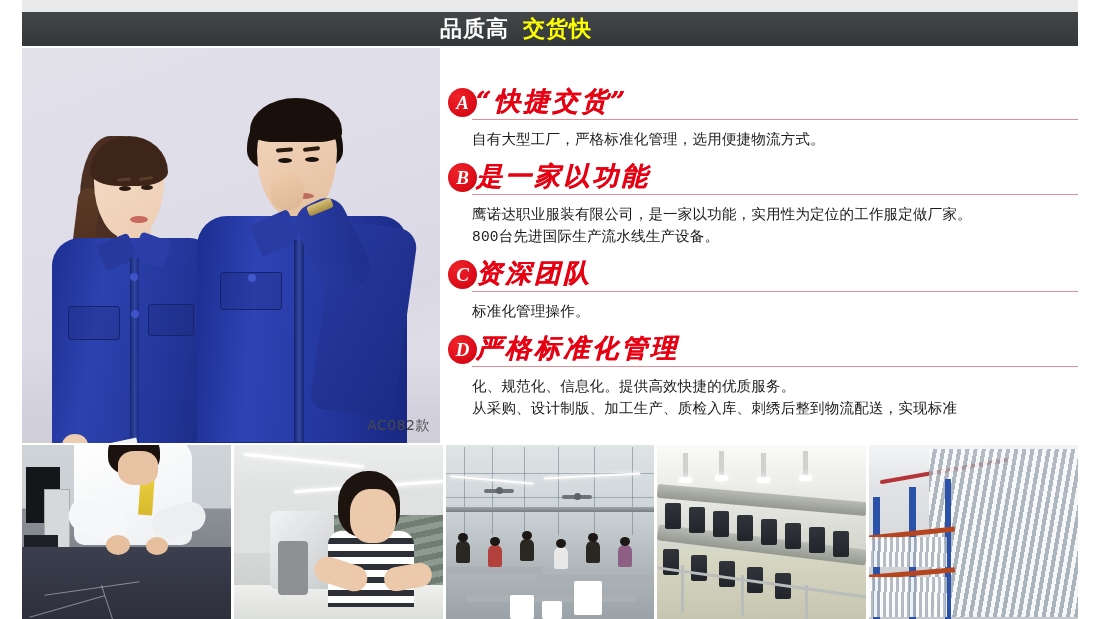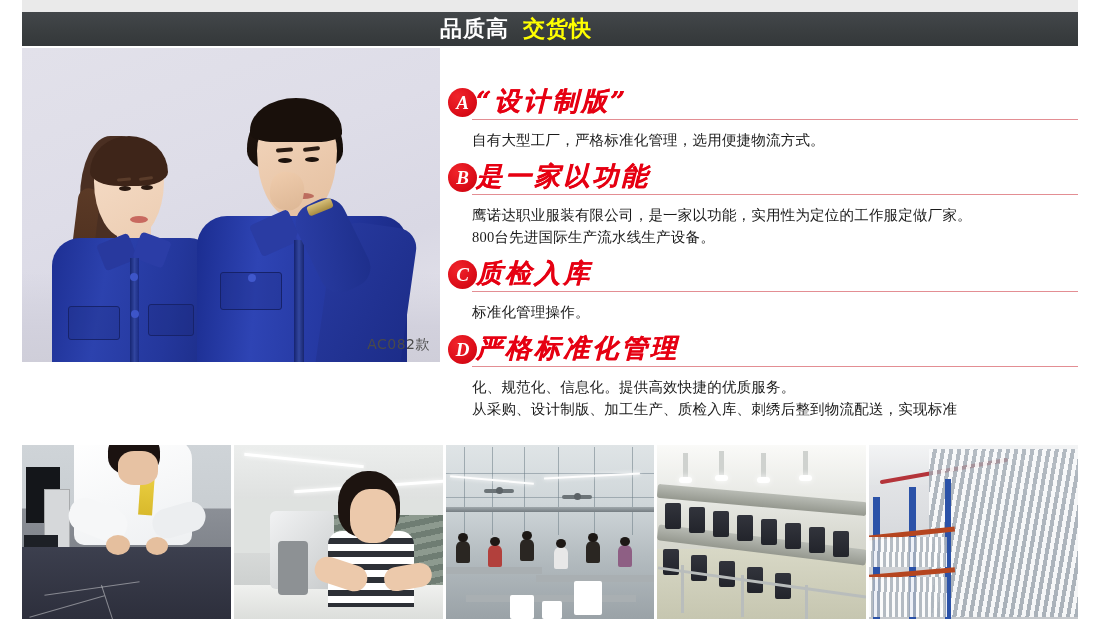--- a/index.html
+++ b/index.html
@@ -32,21 +32,21 @@
   }
   .header-bar .t2 {
     color: #ffff00; font-size: 22px; font-weight: bold; letter-spacing: 1px;
     margin-left: 14px;
     font-family: "DejaVu Sans", "Liberation Sans", sans-serif;
     line-height: 1;
   }
 
   
   .hero {
-    position: absolute; left: 22px; top: 48px; width: 418px; height: 314px;
+    position: absolute; left: 22px; top: 48px; width: 418px; height: 395px;
     overflow: hidden;
     background: linear-gradient(160deg, #e2e1ea 0%, #dedde8 40%, #d9d8e4 70%, #e6e5ec 100%);
   }
   .hero .floor {
     position: absolute; left: 0; bottom: 0; width: 100%; height: 90px;
     background: linear-gradient(to bottom, rgba(214,213,224,0) 0%, #d2d1dd 60%, #cfced9 100%);
   }
   
   .w-hair-back { position:absolute; left:58px; top:88px; width:72px; height:112px;
     background:#4a2f22; border-radius:42% 42% 38% 38%/ 55% 55% 45% 45%; }
@@ -156,21 +156,21 @@
     line-height: 34px;
     text-shadow: 0.5px 0 0 #e60012;
   }
   .rule {
     position: absolute; left: 24px; right: 0; top: 35px;
     height: 1px; background: #e38e93;
   }
   .fbody {
     margin-left: 24px; padding-top: 5px;
     color: #1a1a1a; font-size: 14.5px; line-height: 22px;
-    font-family: Liberation Serif, serif;
+    font-family: Liberation Mono, monospace;
     letter-spacing: .2px;
   }
   .fbody div { white-space: nowrap; }
 
   
   .thumbs {
     position: absolute; left: 22px; top: 445px; width: 1056px; height: 174px;
     display: flex; gap: 3px;
   }
   .thumb { position: relative; flex: 1 1 0; overflow: hidden; background: #cfd3d6; }
@@ -308,21 +308,21 @@
     </div>
 
     <div class="hero-code">AC082款</div>
   </div>
 
   <div class="features">
 
     <div class="feature">
       <div class="head">
         <div class="badge">A</div>
-        <div class="ftitle">“设计制版”</div>
+        <div class="ftitle">“快捷交货”</div>
         <div class="rule"></div>
       </div>
       <div class="fbody">
         <div>自有大型工厂，严格标准化管理，选用便捷物流方式。</div>
       </div>
     </div>
 
     <div class="feature">
       <div class="head">
         <div class="badge">B</div>
@@ -331,21 +331,21 @@
       </div>
       <div class="fbody">
         <div>鹰诺达职业服装有限公司，是一家以功能，实用性为定位的工作服定做厂家。</div>
         <div>800台先进国际生产流水线生产设备。</div>
       </div>
     </div>
 
     <div class="feature">
       <div class="head">
         <div class="badge">C</div>
-        <div class="ftitle">质检入库</div>
+        <div class="ftitle">资深团队</div>
         <div class="rule"></div>
       </div>
       <div class="fbody">
         <div>标准化管理操作。</div>
       </div>
     </div>
 
     <div class="feature">
       <div class="head">
         <div class="badge">D</div>

